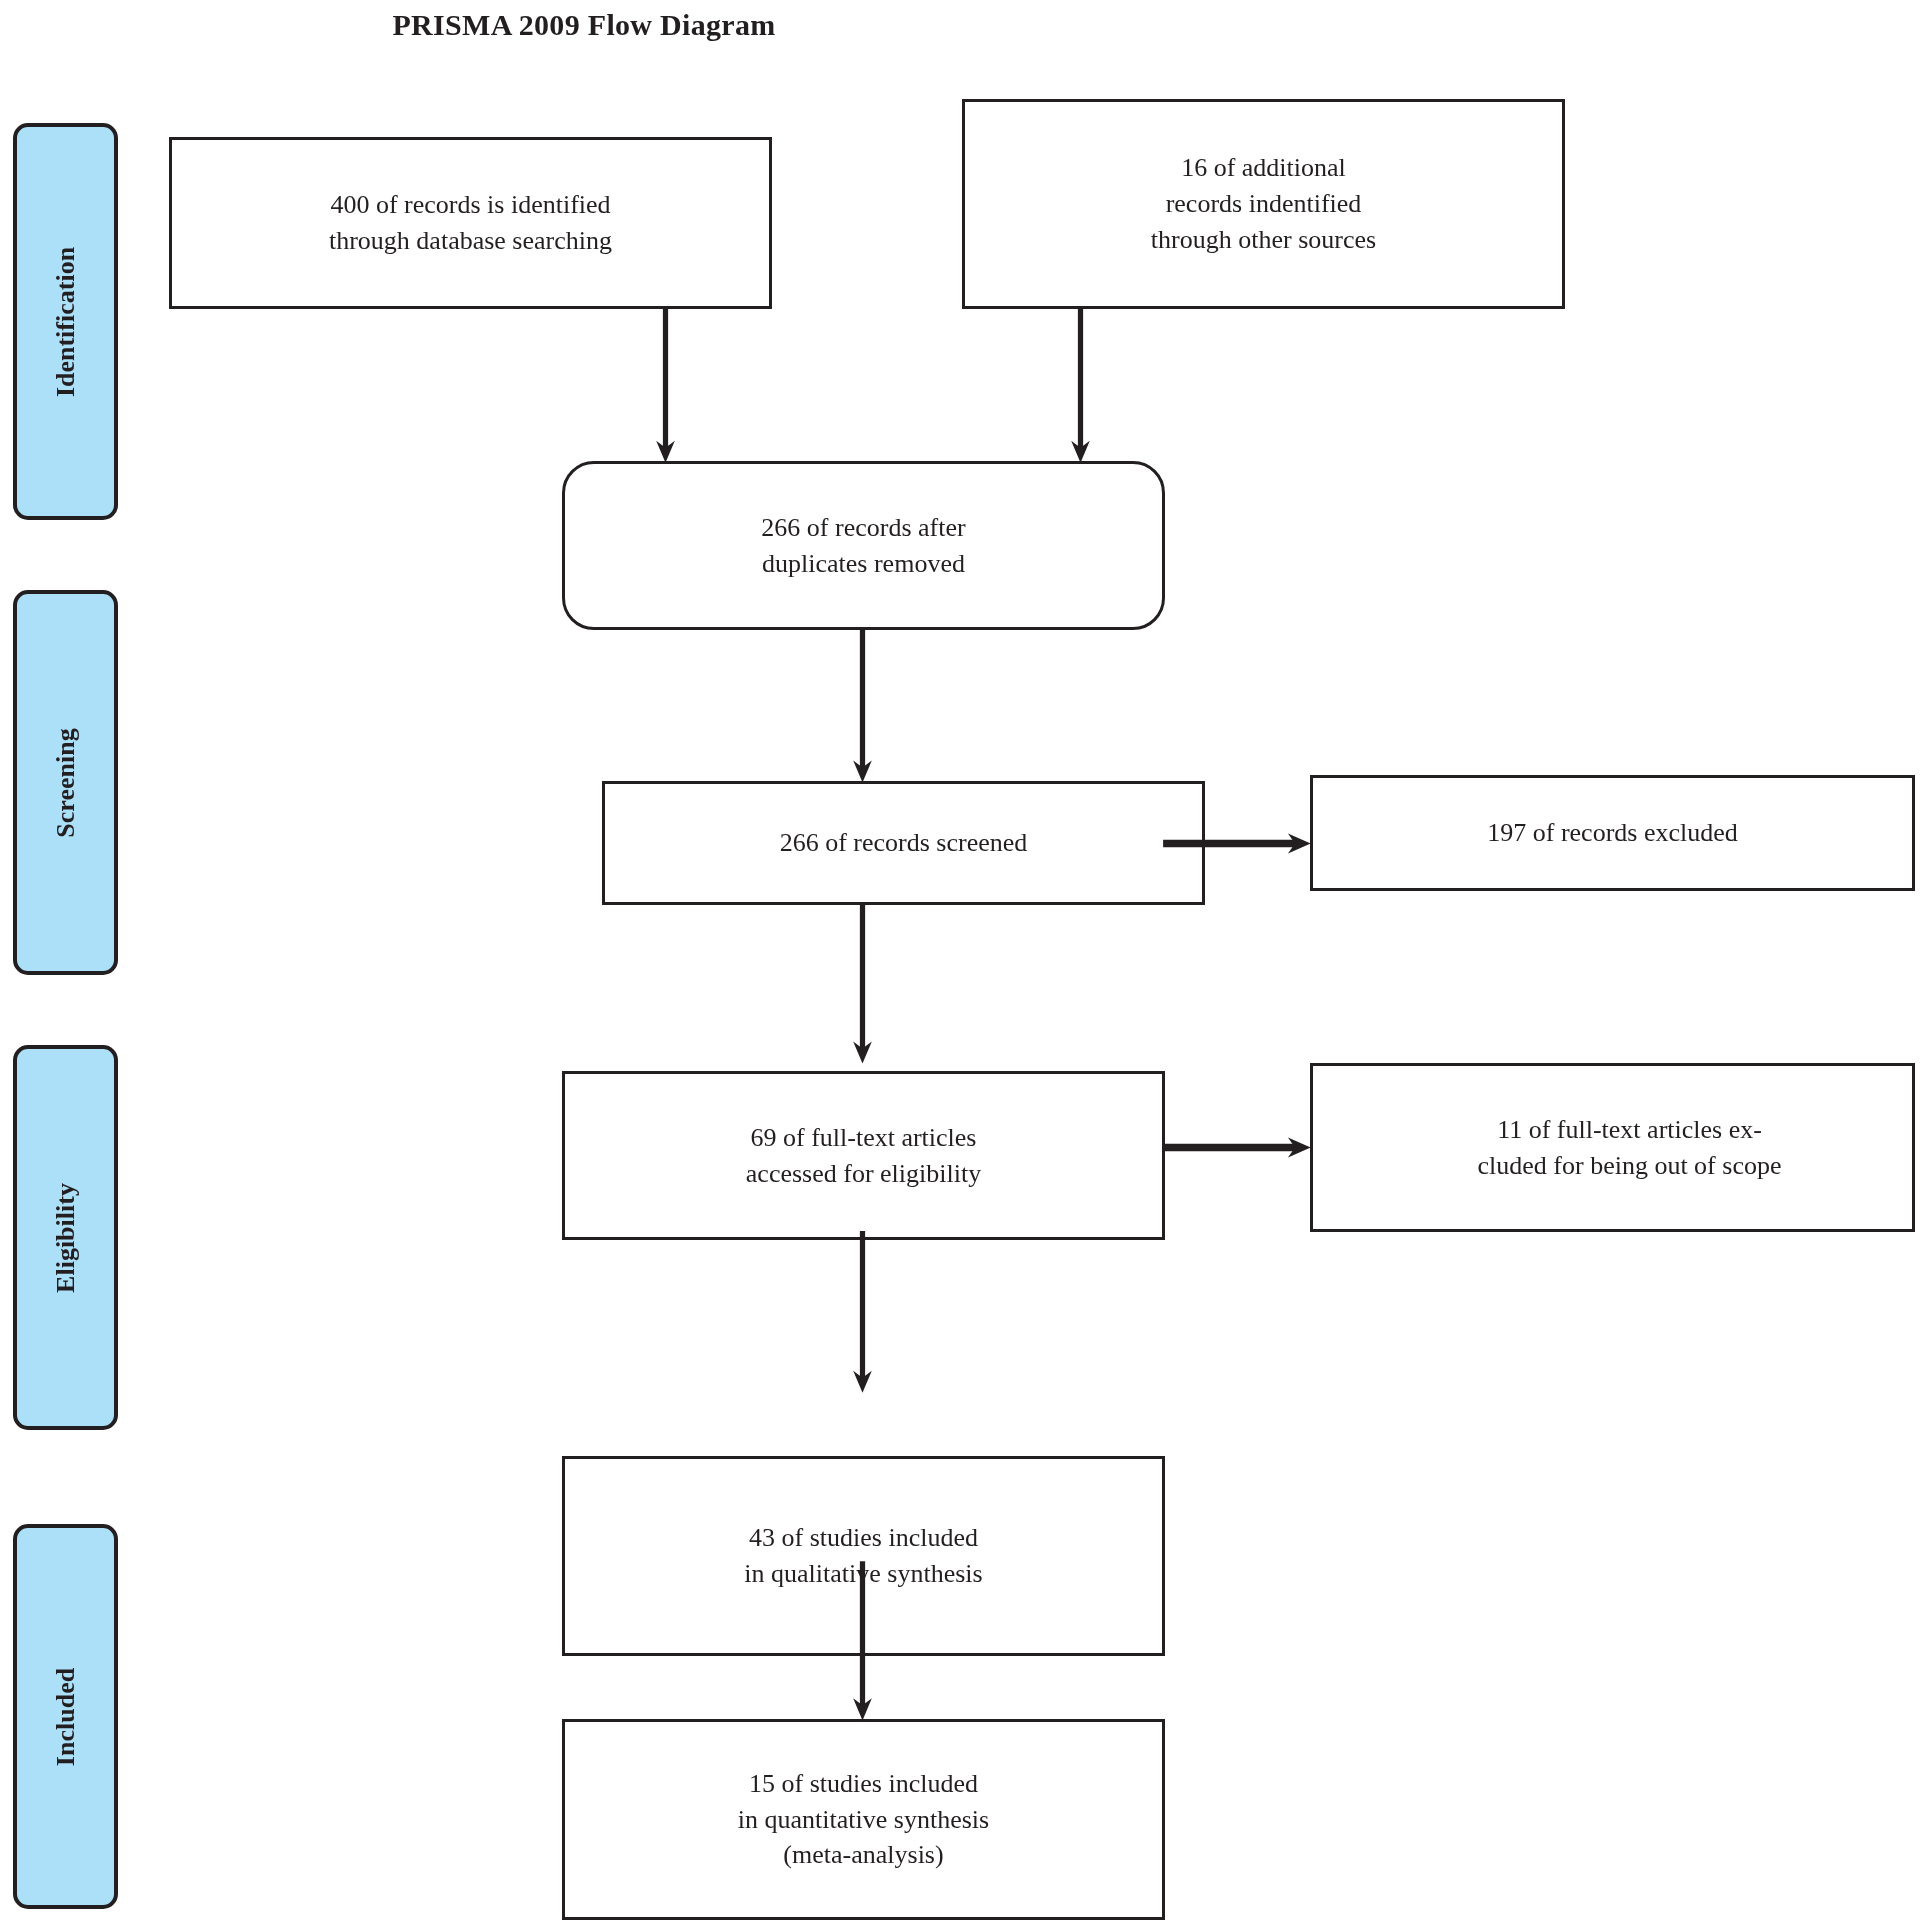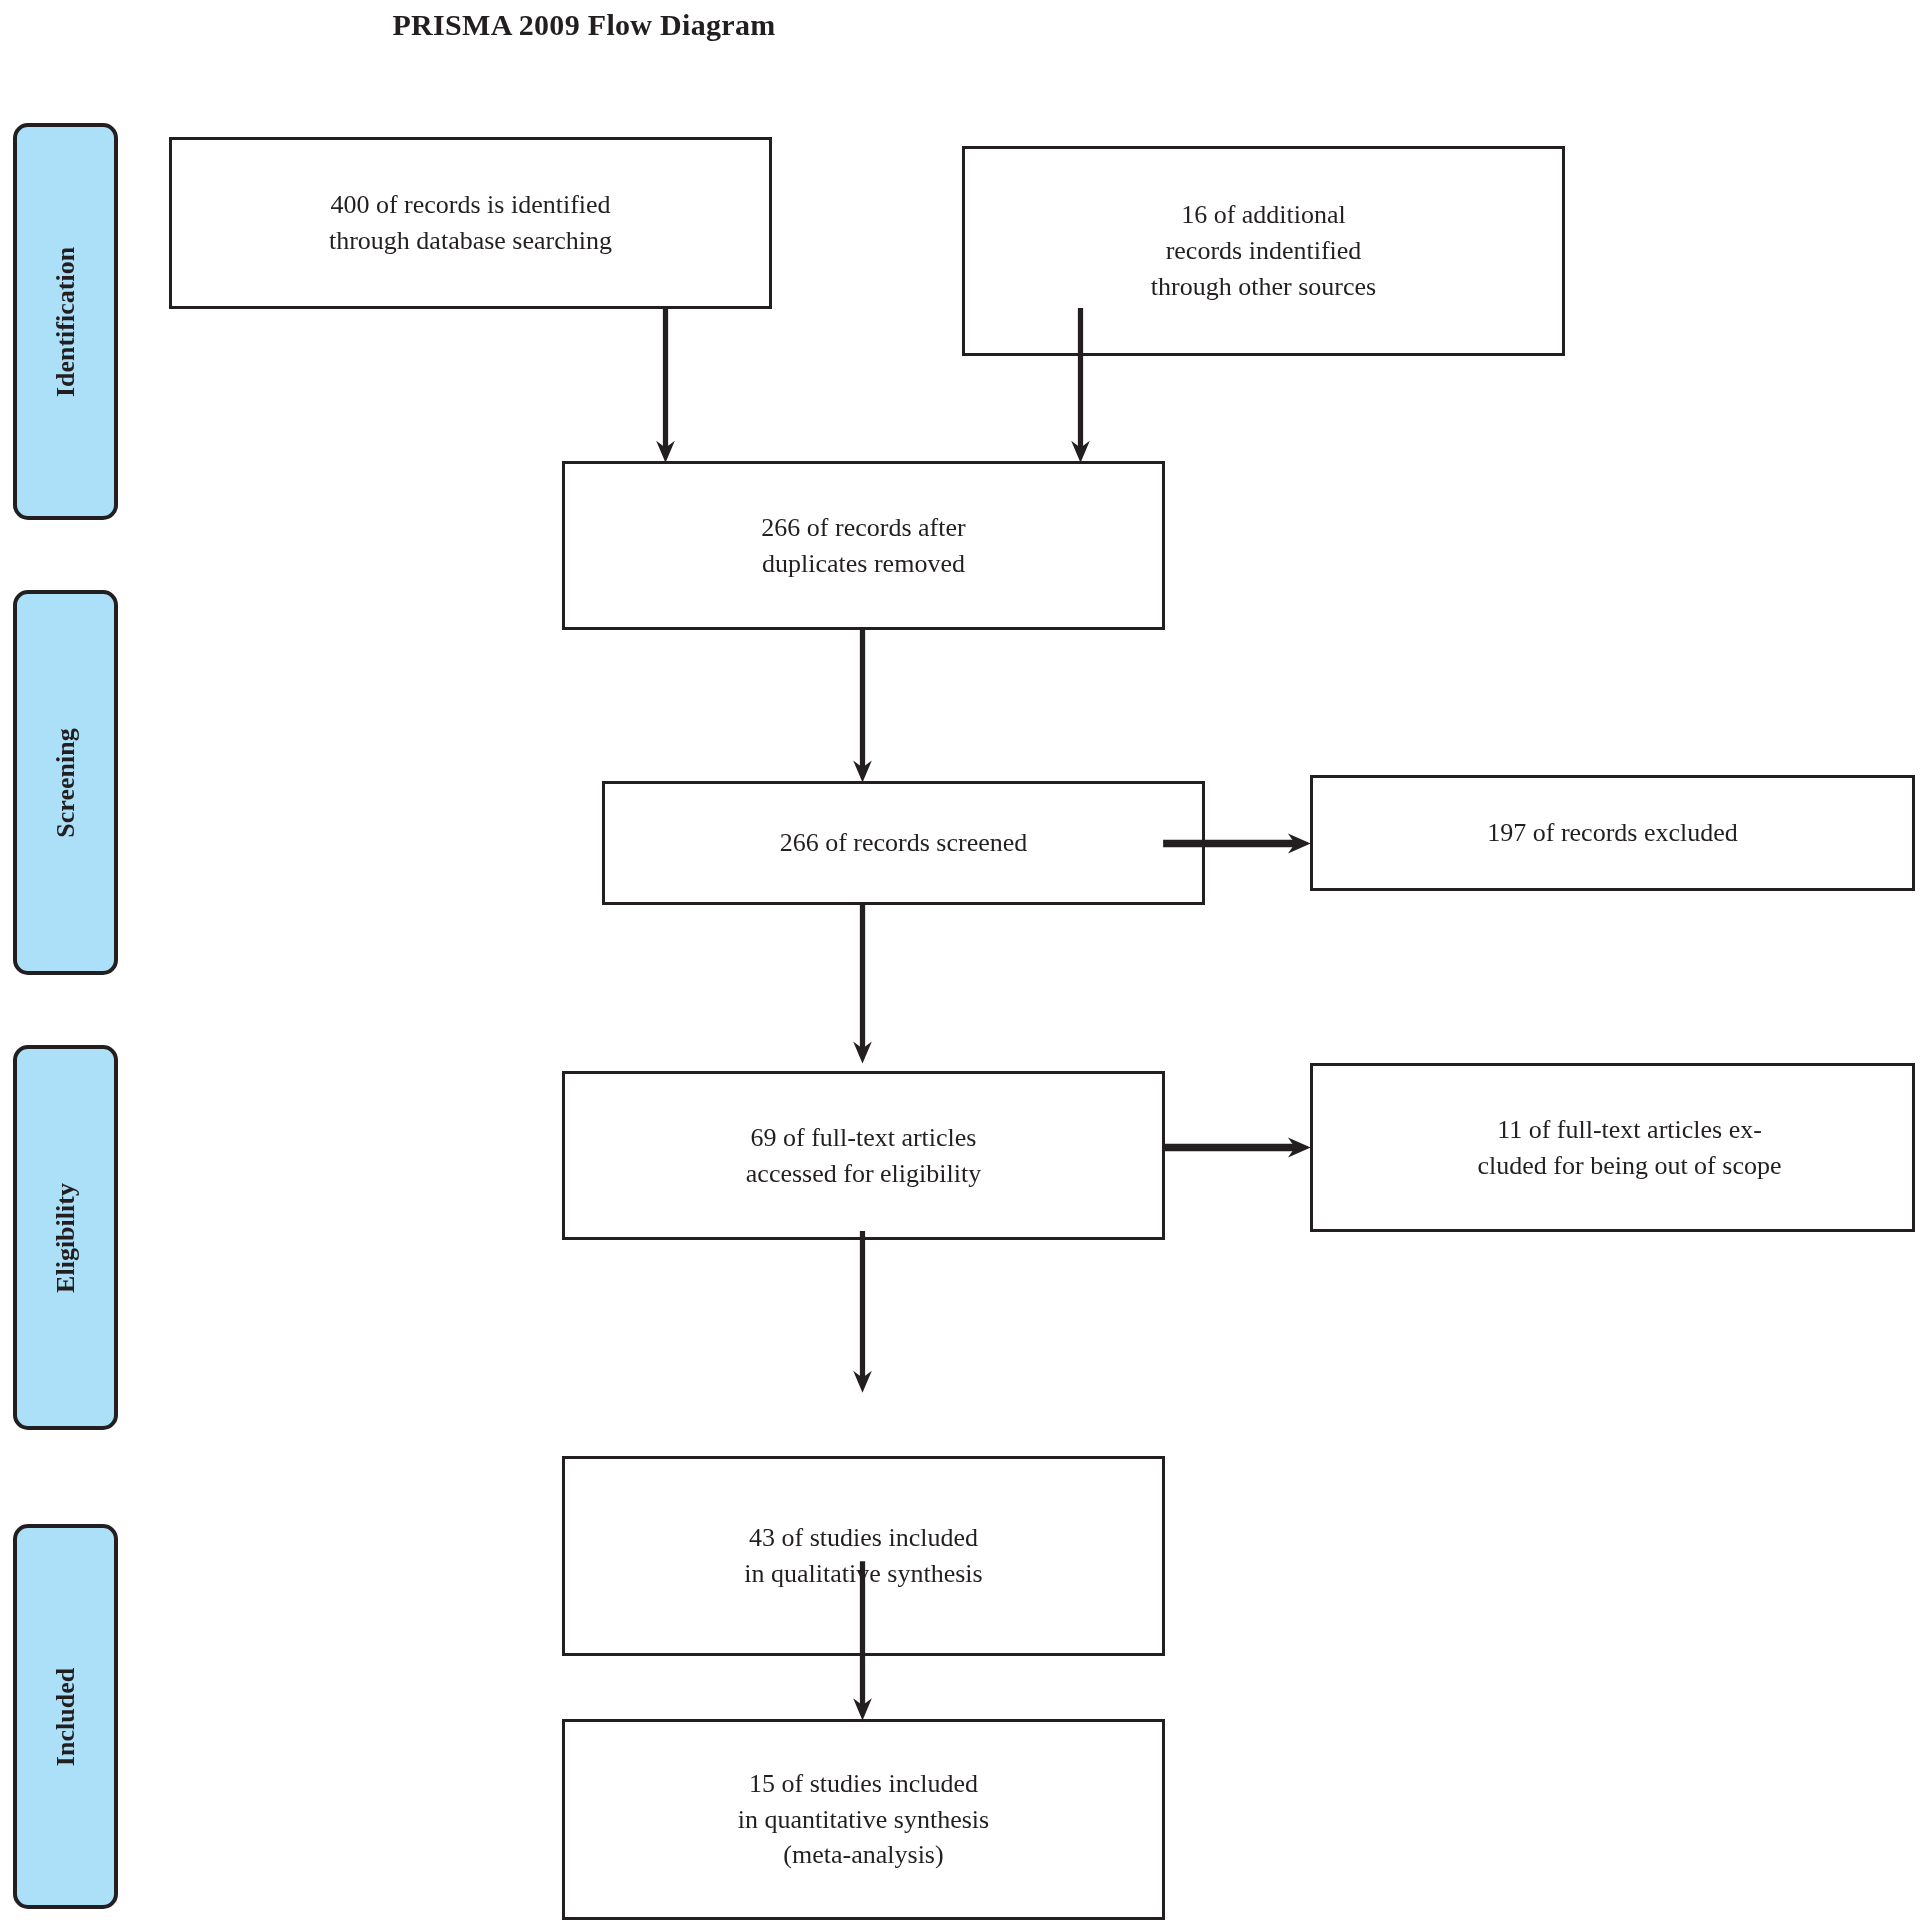--- a/index.html
+++ b/index.html
@@ -105,27 +105,27 @@
 
   <div class="stage-pill" style="left:13px; top:1524px; width:105px; height:385px;">
     <span class="stage-label">Included</span>
   </div>
 
   <div class="flow-box" style="left:161px; top:137px; width:603px; height:172px;margin-left:8px;">
     <span class="box-text">400 of records is identified
 through database searching</span>
   </div>
 
-  <div class="flow-box" style="left:962px; top:99px; width:603px; height:210px;margin-top:47px;">
+  <div class="flow-box" style="left:962px; top:99px; width:603px; height:210px;">
     <span class="box-text">16 of additional
 records indentified
 through other sources</span>
   </div>
 
-  <div class="flow-box" style="left:562px; top:461px; width:603px; height:169px;">
+  <div class="flow-box" style="left:562px; top:461px; width:603px; height:169px;border-radius:32px;">
     <span class="box-text">266 of records after
 duplicates removed</span>
   </div>
 
   <div class="flow-box" style="left:562px; top:781px; width:603px; height:124px;margin-left:40px;">
     <span class="box-text">266 of records screened</span>
   </div>
 
   <div class="flow-box" style="left:1310px; top:775px; width:605px; height:116px;">
     <span class="box-text">197 of records excluded</span>

